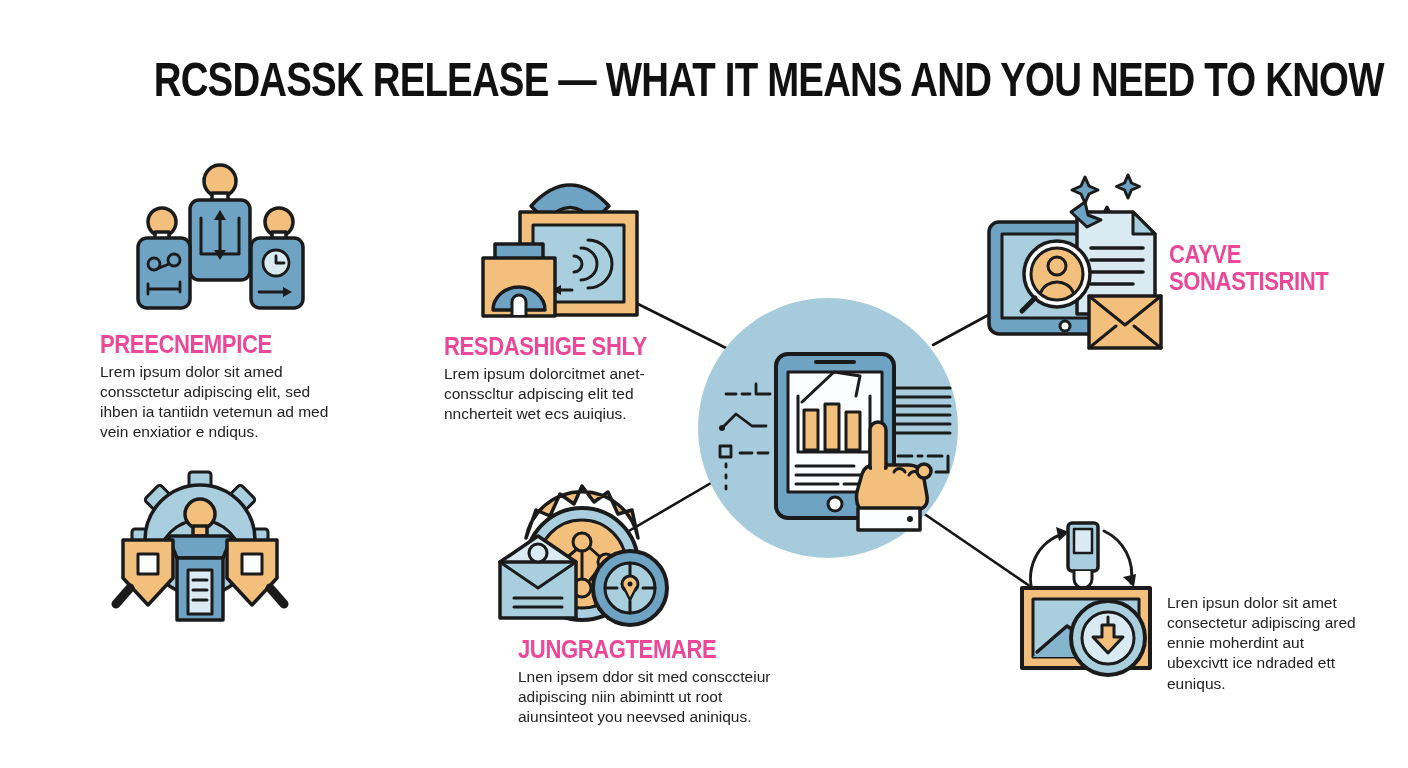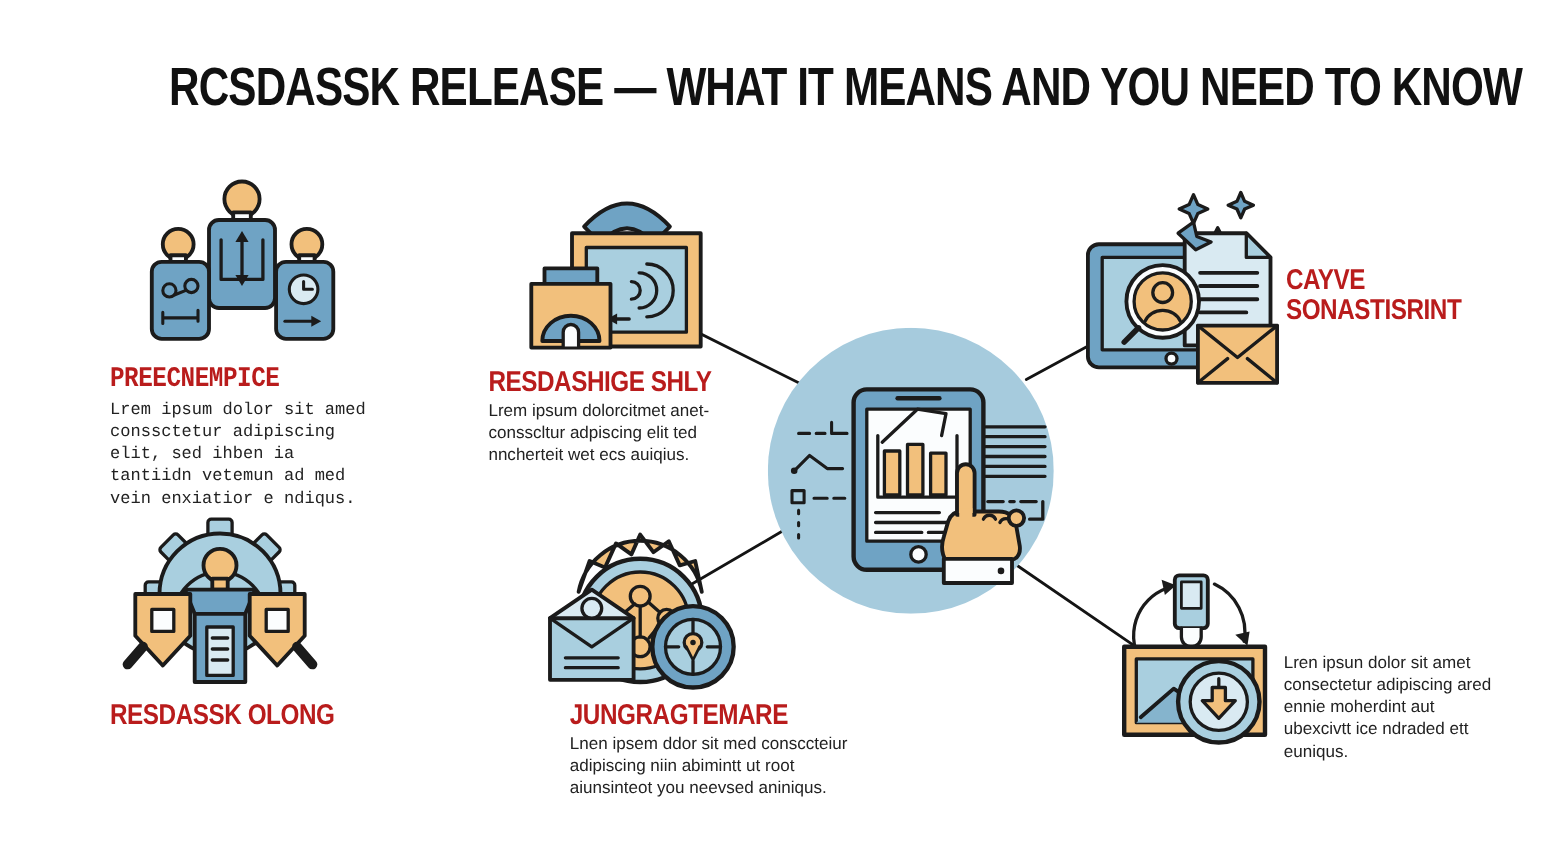--- a/index.html
+++ b/index.html
@@ -11,21 +11,21 @@
   
   .title-wrap{position:absolute;top:52px;left:0;width:1248px;text-align:center;}
   .title{
     display:inline-block;font-size:48px;font-weight:700;color:#111;
     letter-spacing:-1px;white-space:nowrap;transform:scale(0.80,1.02);
     transform-origin:center center;
   }
   
   .textblock{position:absolute;}
   .heading{
-    font-weight:700;font-size:26px;line-height:1.04;color:#b91c1c;letter-spacing:-0.5px;
+    font-weight:700;font-size:26px;line-height:1.04;color:#ec4899;letter-spacing:-0.5px;
   }
   .heading-inner{display:inline-block;transform:scaleX(0.85);transform-origin:left top;}
   .body-text{font-size:15.5px;line-height:1.3;color:#222;margin-top:4px;}
   
   .icon{position:absolute;display:block;}
   
   svg .ol{stroke:#1b1b1b;stroke-linecap:round;stroke-linejoin:round;fill:none;}
   svg .fb{fill:#6FA3C4;}
   svg .fl{fill:#A9CFDF;}
   svg .fp{fill:#D9EAF2;}
@@ -71,21 +71,21 @@
       <circle class="ol ft" cx="146" cy="60" r="14"></circle>
       <rect class="ol fw" x="139" y="70" width="14" height="8"></rect>
       <rect class="ol fb" x="118" y="76" width="52" height="70" rx="9"></rect>
       <circle class="ol fp" stroke-width="2.8" cx="143" cy="101" r="13"></circle>
       <path class="ol" stroke-width="2.8" d="M143,94 v7 h8"></path>
       <path class="ol" stroke-width="2.8" d="M126,130 h26"></path>
       <path class="fd" d="M150,125 l9,5 l-9,5 z"></path>
     </g>
   </svg>
 </span>
-<div class="textblock layer2" style="left:100px;top:331px;width:242px;font-family:Liberation Mono, monospace;">
+<div class="textblock layer2" style="left:100px;top:331px;width:242px;">
   <div class="heading"><span class="heading-inner">PREECNEMPICE</span></div>
   <div class="body-text">Lrem ipsum dolor sit amed conssctetur adipiscing elit, sed ihben ia tantiidn vetemun ad med vein enxiatior e ndiqus.</div>
 </div>
 
 <span class="icon layer2" style="left:475px;top:160px;">
   <svg width="170" height="160" viewBox="0 0 170 160">
     <g stroke-width="3.5">
       <path class="ol fb" d="M56,46 Q95,4 134,46 L119,61 Q95,34 71,61 Z"></path>
       <path class="ol" stroke-width="3" d="M71,61 L95,79 L119,61"></path>
       <rect class="ol ft" x="45" y="52" width="117" height="103"></rect>
@@ -153,21 +153,20 @@
       <path class="ol ft" d="M13,76 h50 v38 l-25,27 l-25,-27 z"></path>
       <rect class="ol fw" stroke-width="3" x="28" y="90" width="20" height="20"></rect>
       <path class="ol" stroke-width="9" d="M20,124 L6,140"></path>
       <path class="ol ft" d="M117,76 h50 v38 l-25,27 l-25,-27 z"></path>
       <rect class="ol fw" stroke-width="3" x="132" y="90" width="20" height="20"></rect>
       <path class="ol" stroke-width="9" d="M160,124 L174,140"></path>
     </g>
   </svg>
 </span>
 <div class="textblock layer2" style="left:100px;top:636px;width:245px;">
-  <div class="heading"><span class="heading-inner">RESDASSK OLONG</span></div>
 </div>
 
 <span class="icon layer2" style="left:494px;top:466px;">
   <svg width="175" height="165" viewBox="0 0 175 165">
     <g stroke-width="3.5">
       <path class="ol ft" d="M32,72 L42,44 L56,50 L66,28 L80,38 L88,20 L100,36 L114,26 L124,48 L138,44 L144,72 A57,57 0 0 0 32,72 Z"></path>
       <circle class="ol fl" stroke-width="4" cx="88" cy="98" r="56"></circle>
       <circle class="ol ft" stroke-width="3" cx="88" cy="98" r="44"></circle>
       <g class="ol" stroke-width="3">
         <circle cx="88" cy="76" r="9"></circle>

